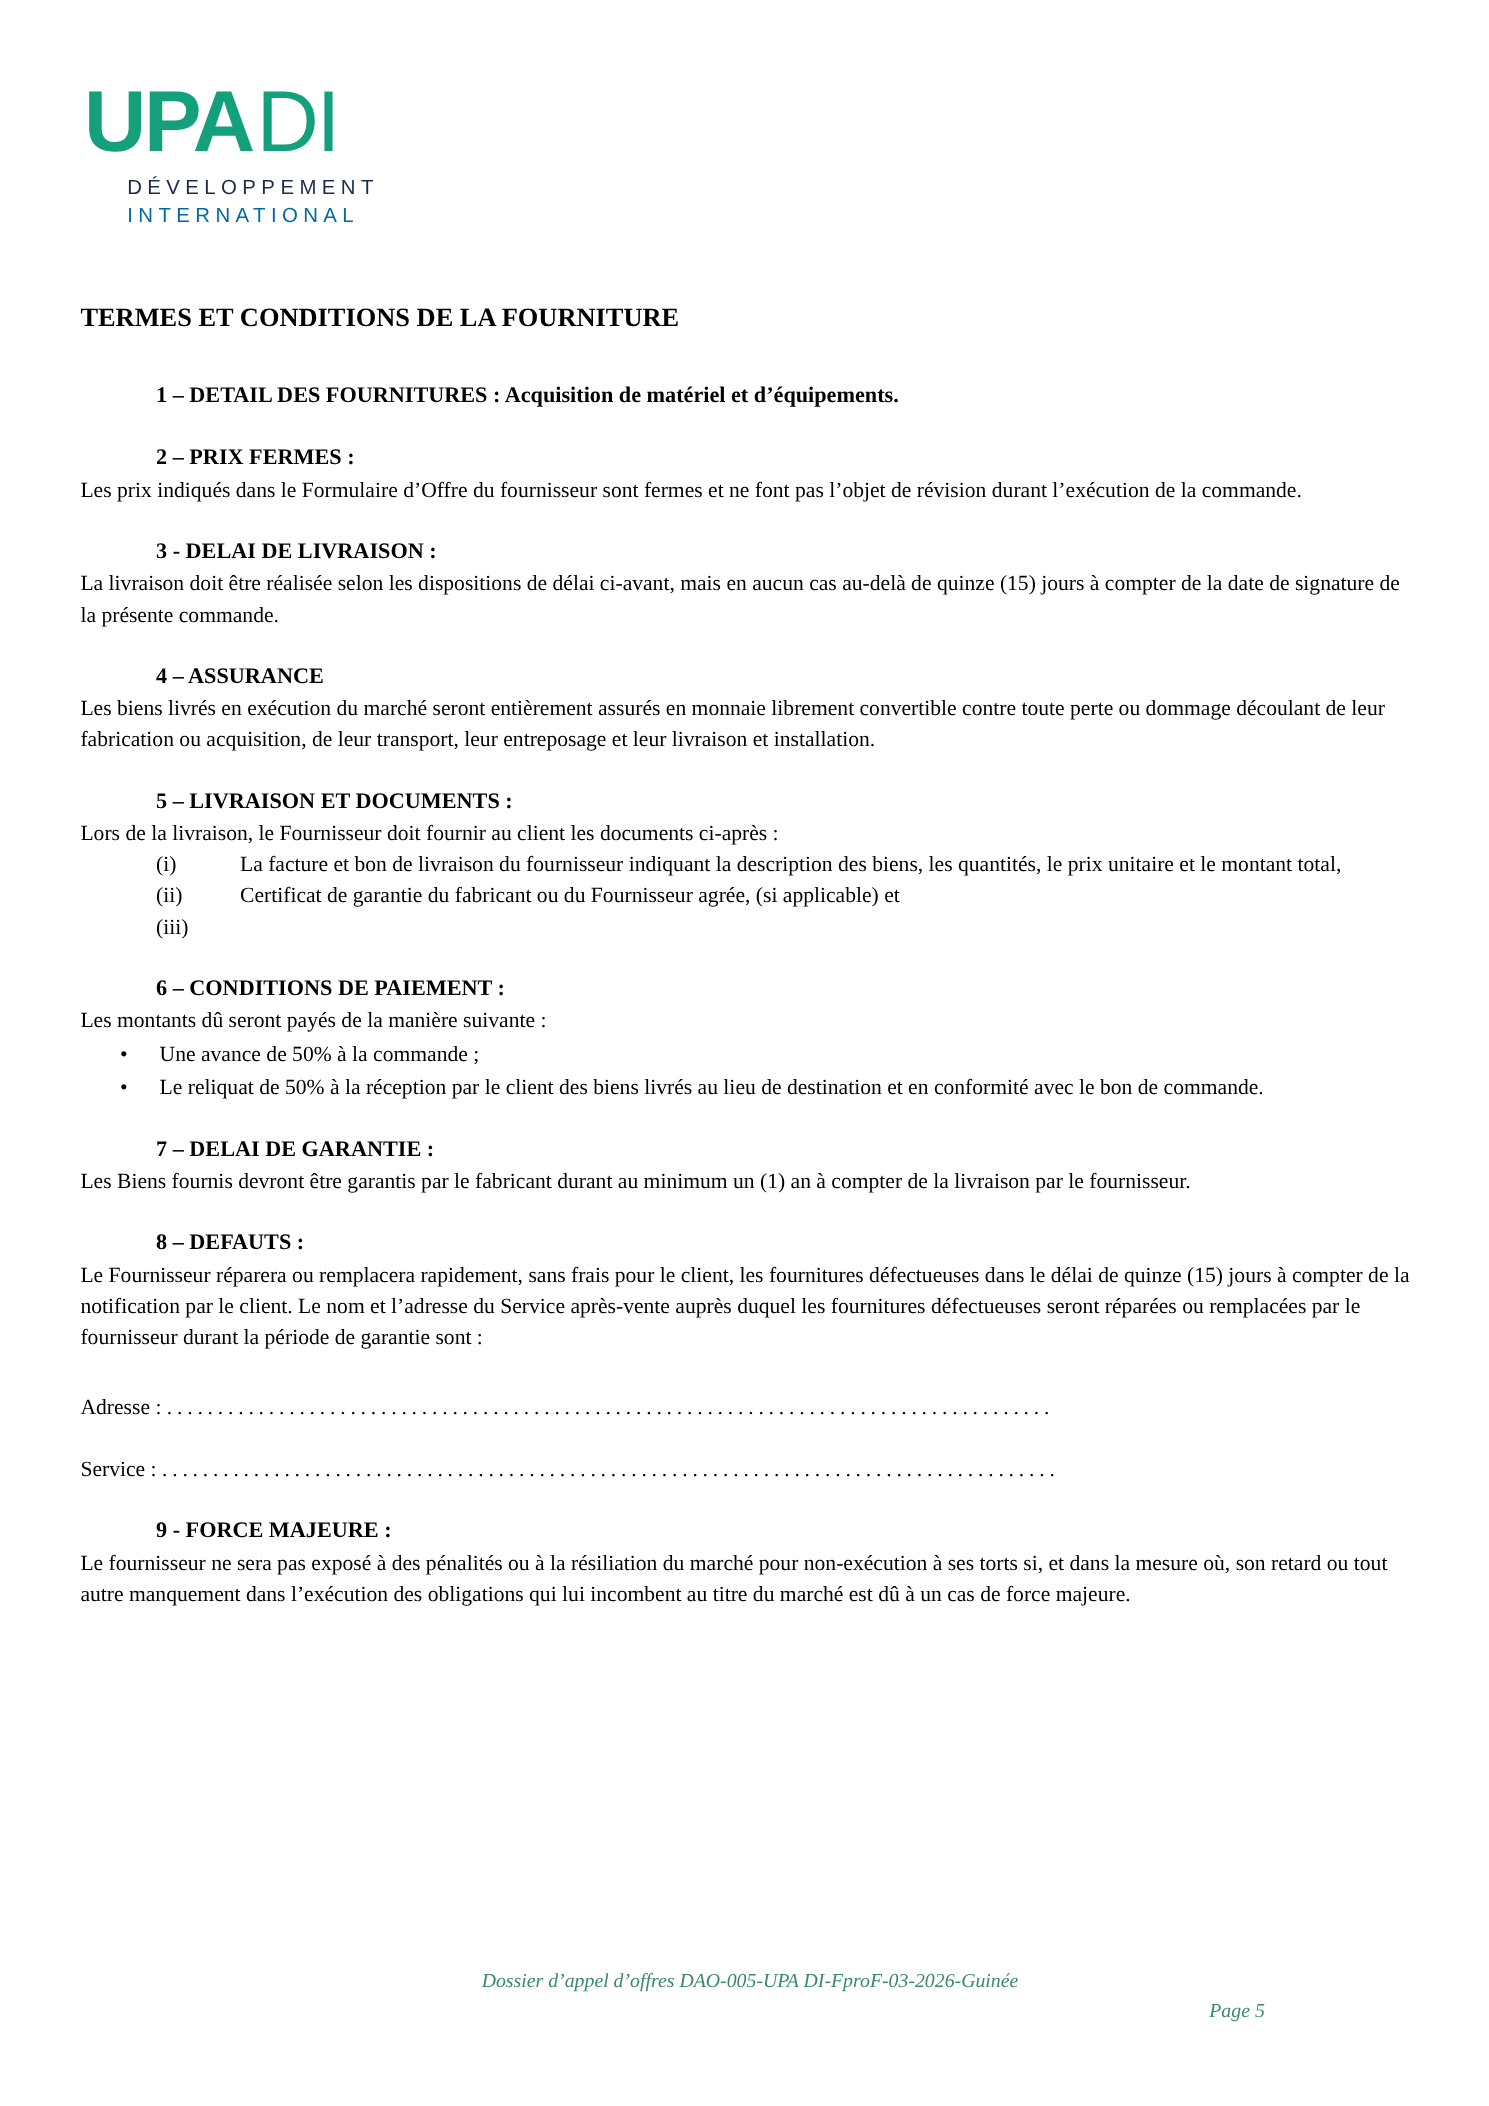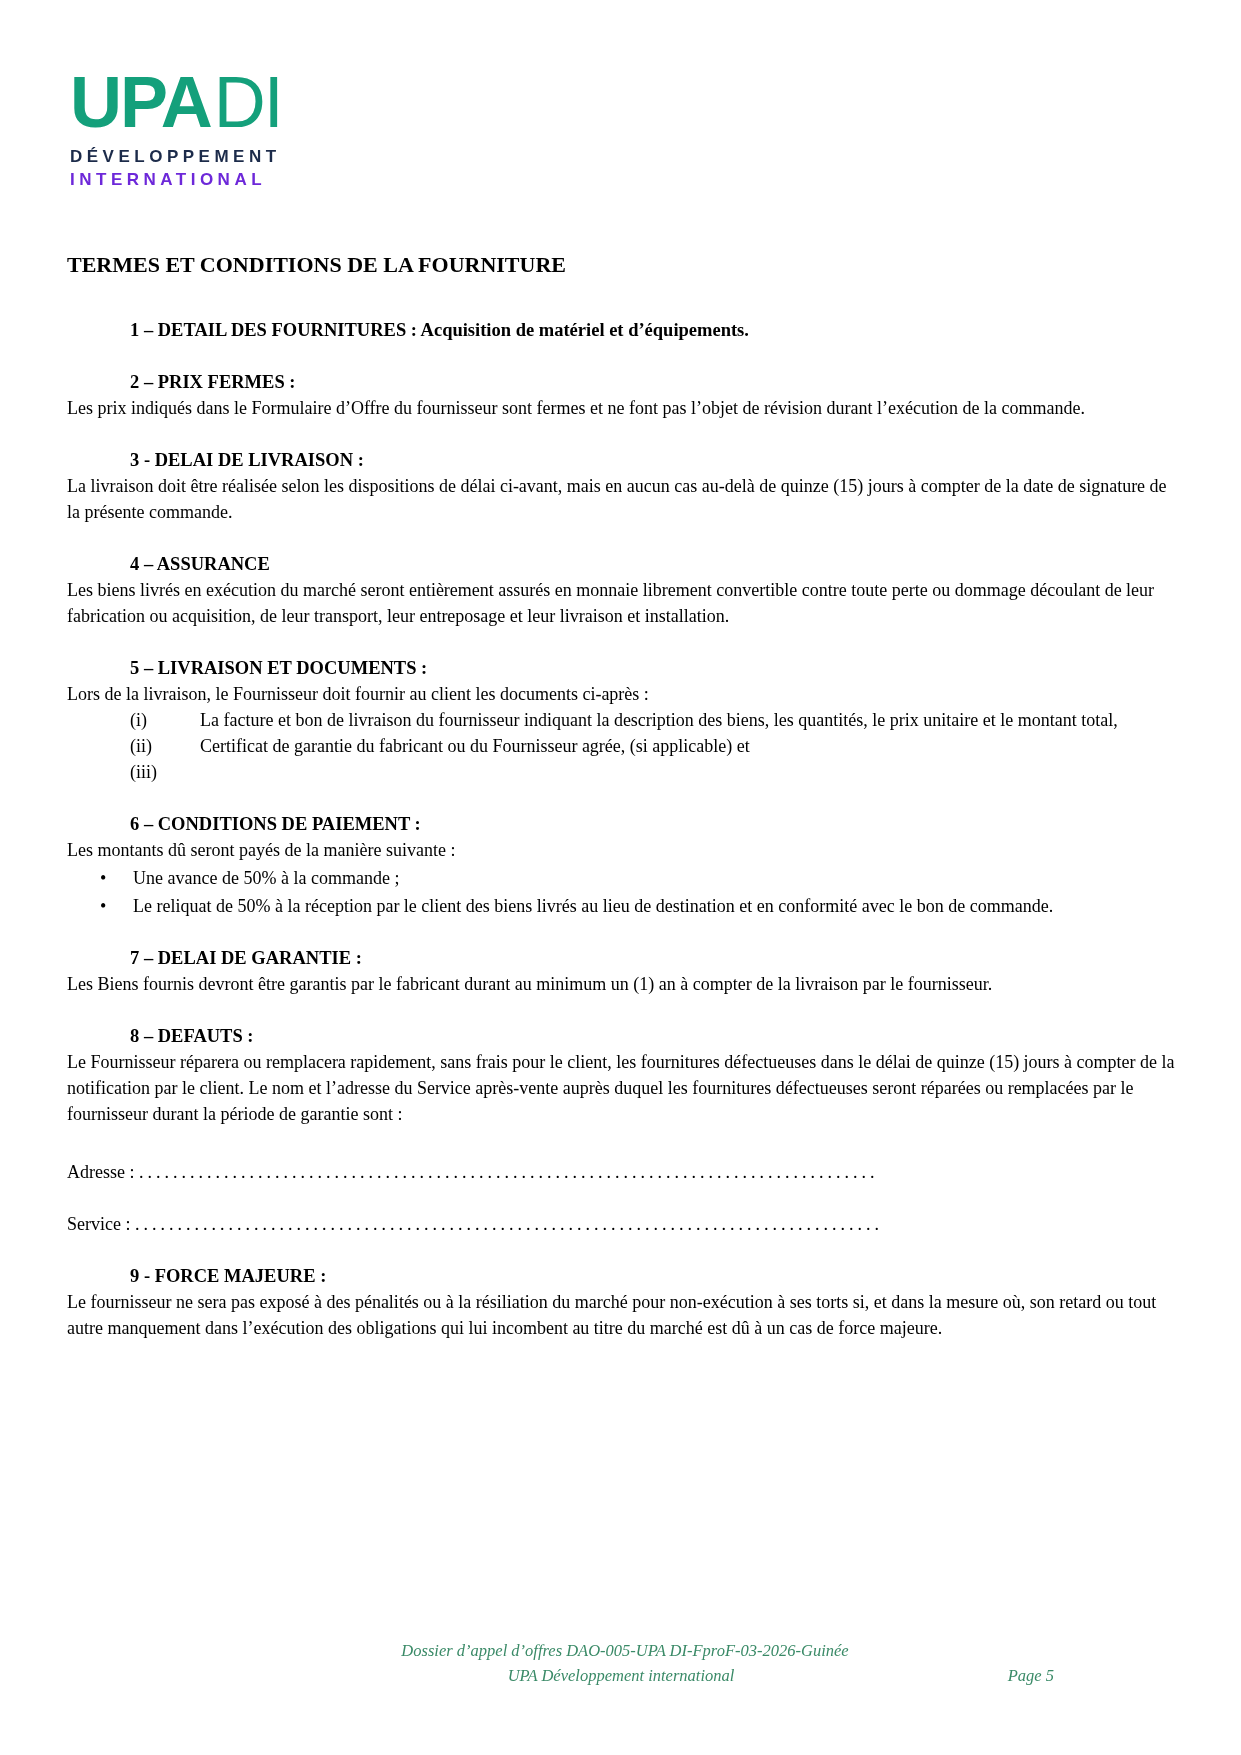--- a/index.html
+++ b/index.html
@@ -19,23 +19,24 @@
     font-family: "Liberation Sans", sans-serif;
     font-size: 72px;
     line-height: 1;
     letter-spacing: -2px;
   }
   .wordmark .upa { font-weight: 700; }
   .wordmark .di  { font-weight: 400; margin-left: 3px; }
   .logo-sub {
     font-family: "Liberation Sans", sans-serif;
     font-size: 17px;
-    font-weight: 700;
+    font-weight: 400;
     letter-spacing: 4.5px;
     line-height: 23px;
+    margin-left: 36px;
   }
   .logo-sub.first { margin-top: 7px; }
   
   .content {
     position: absolute;
     left: 67px;
     top: 252px;
     width: 1108px;
     font-size: 18px;
     line-height: 26px;
@@ -75,21 +76,21 @@
 </head>
 <body>
 
 <div class="page">
 
   <header class="logo">
     <div class="wordmark" style="color: rgb(20, 160, 123);">
       <span class="upa">UPA</span><span class="di">DI</span>
     </div>
     <div class="logo-sub first" style="color: rgb(28, 43, 74);">DÉVELOPPEMENT</div>
-    <div class="logo-sub" style="color: #6d28d9;">INTERNATIONAL</div>
+    <div class="logo-sub" style="color: #0369a1;">INTERNATIONAL</div>
   </header>
 
   <main class="content">
     <h1 class="doc-title">TERMES ET CONDITIONS DE LA FOURNITURE</h1>
     <div id="sections">
         <section class="section">
           <h2>1 – DETAIL DES FOURNITURES : Acquisition de matériel et d’équipements.</h2>
         </section>
         <section class="section">
           <h2>2 – PRIX FERMES :</h2>
@@ -142,17 +143,16 @@
         </section>
         <section class="section">
           <h2>9 - FORCE MAJEURE :</h2>
           <p>Le fournisseur ne sera pas exposé à des pénalités ou à la résiliation du marché pour non-exécution à ses torts si, et dans la mesure où, son retard ou tout autre manquement dans l’exécution des obligations qui lui incombent au titre du marché est dû à un cas de force majeure.</p>
         </section>
       </div>
   </main>
 
   <footer class="footer" style="color: rgb(58, 138, 103); text-align: center;">
     <div class="dossier">Dossier d’appel d’offres DAO-005-UPA DI-FproF-03-2026-Guinée</div>
-    <div>UPA Développement international</div>
     <div class="page-num">Page 5</div>
   </footer>
 
 </div>
 
 </body></html>

